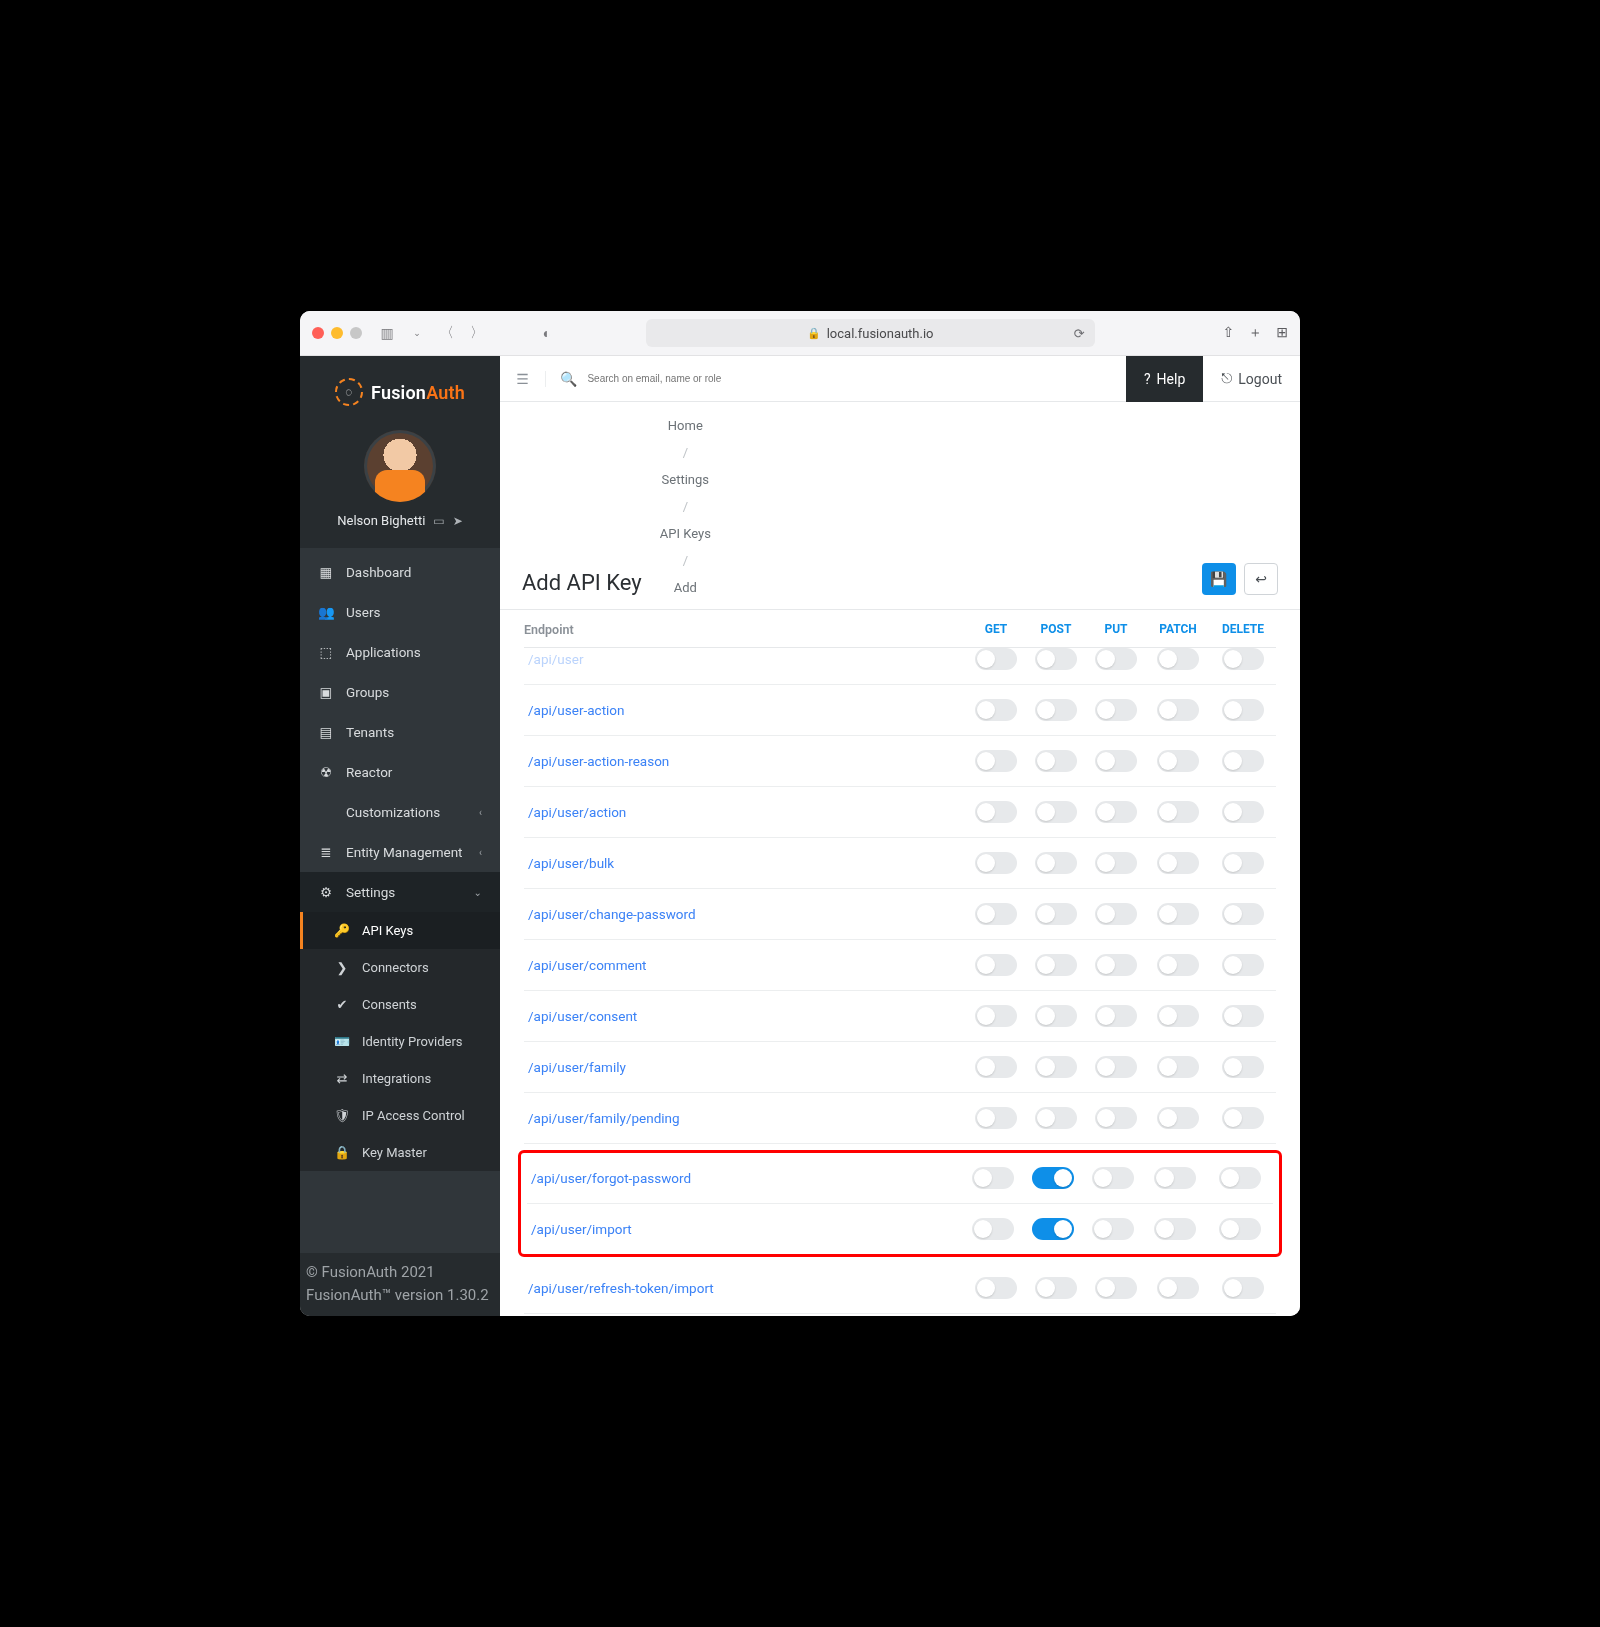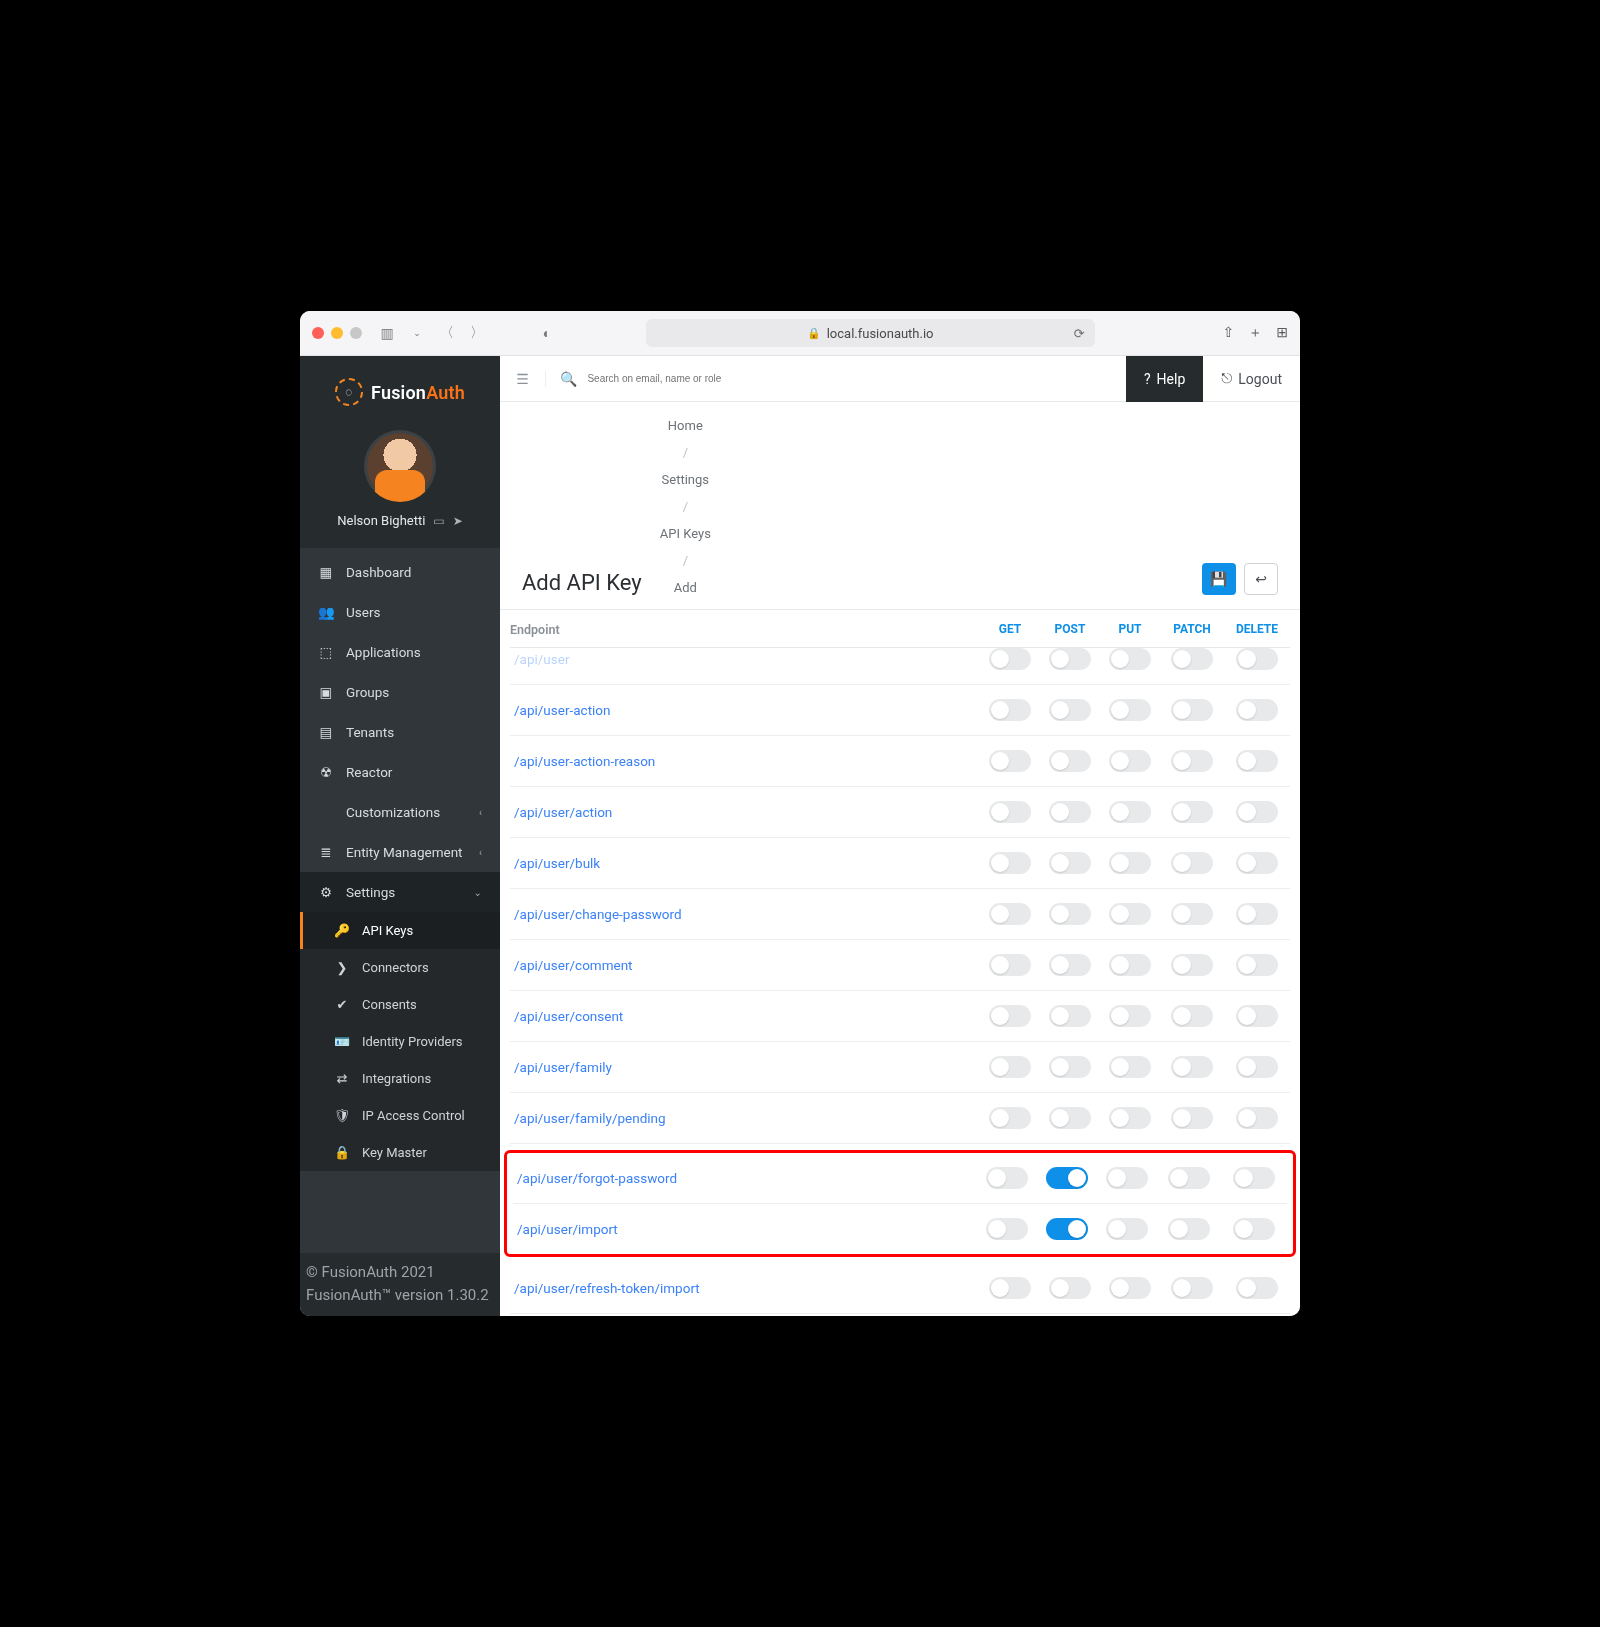--- a/index.html
+++ b/index.html
@@ -147,21 +147,21 @@
   .breadcrumb span.sep{ color:#bfc3c7;}
   .head-actions { margin-left:auto; display:flex; gap:8px;}
   .btn {
     height:32px; min-width:34px; border-radius:4px;
     display:flex;align-items:center;justify-content:center;
     font-size:14px; cursor:pointer;
   }
   .btn-primary { background:#0e8fe8; color:#fff;}
   .btn-out { background:#fff; border:1px solid #d0d4d8; color:#4a4f54;}
   
-  .content { padding: 0 10px 20px; overflow:auto; flex:1;}
+  .content { padding: 0 24px 20px; overflow:auto; flex:1;}
   .thead {
     display:grid;
     grid-template-columns: 1fr 60px 60px 60px 64px 66px;
     gap: 0;
     padding: 12px 0 10px;
     border-bottom:1px solid #e6e8ea;
     position:sticky; top:0; background:#fff;
   }
   .th-endpoint { color:#8a9097; font-weight:600; font-size:12.5px;}
   .th { color:#0e8fe8; font-weight:700; font-size:12px; text-align:center;}

